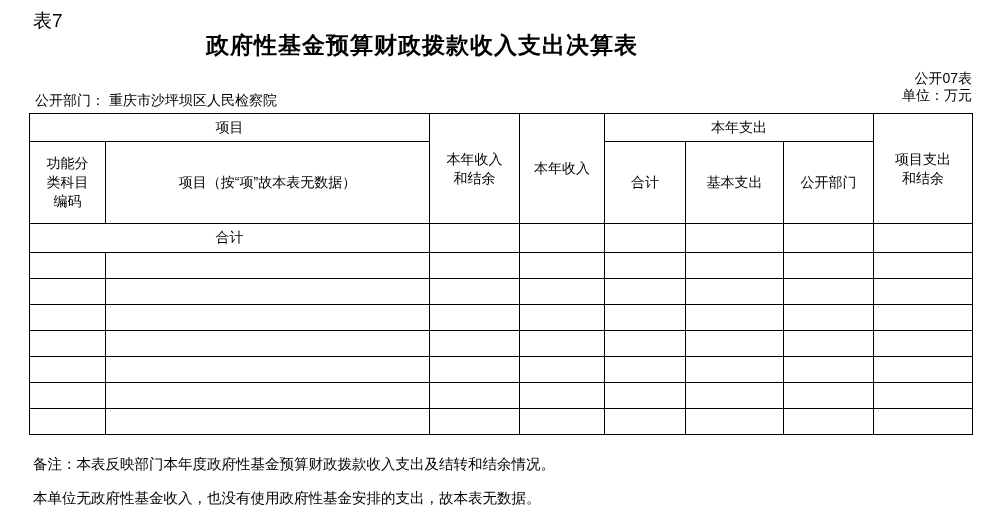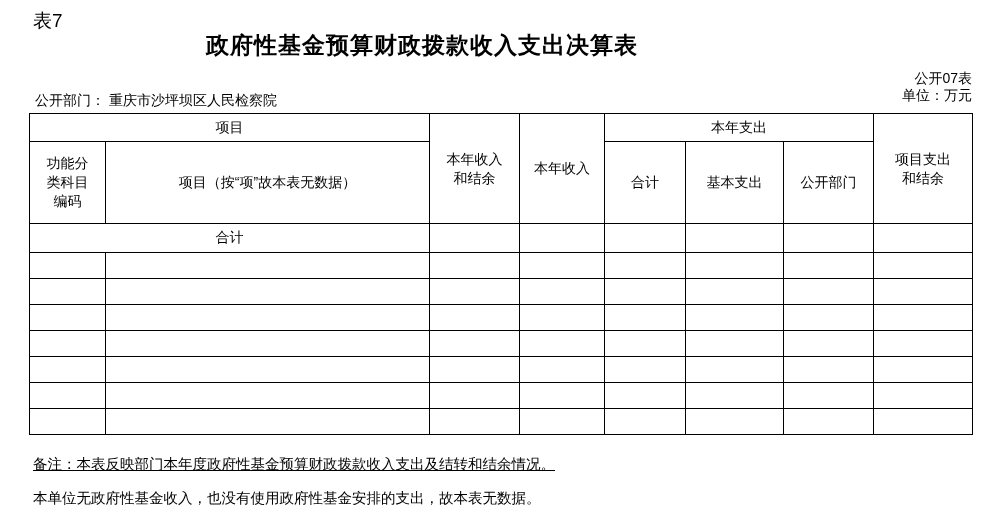--- a/index.html
+++ b/index.html
@@ -82,21 +82,21 @@
   }
   .colhdr {
     font-size: 15px;
   }
   .footnote {
     position: absolute;
     left: 33px;
     font-size: 14.5px;
     font-family: "Liberation Sans", "DejaVu Sans", sans-serif;
   }
-  .footnote-1 { top: 455px; text-decoration: underline; }
+  .footnote-1 { top: 455px; }
   .footnote-2 { top: 489px; }
 </style>
 </head>
 <body>
 
 <div class="page">
 
   <div class="form-no">表7</div>
 
   <div class="doc-title">政府性基金预算财政拨款收入支出决算表</div>

